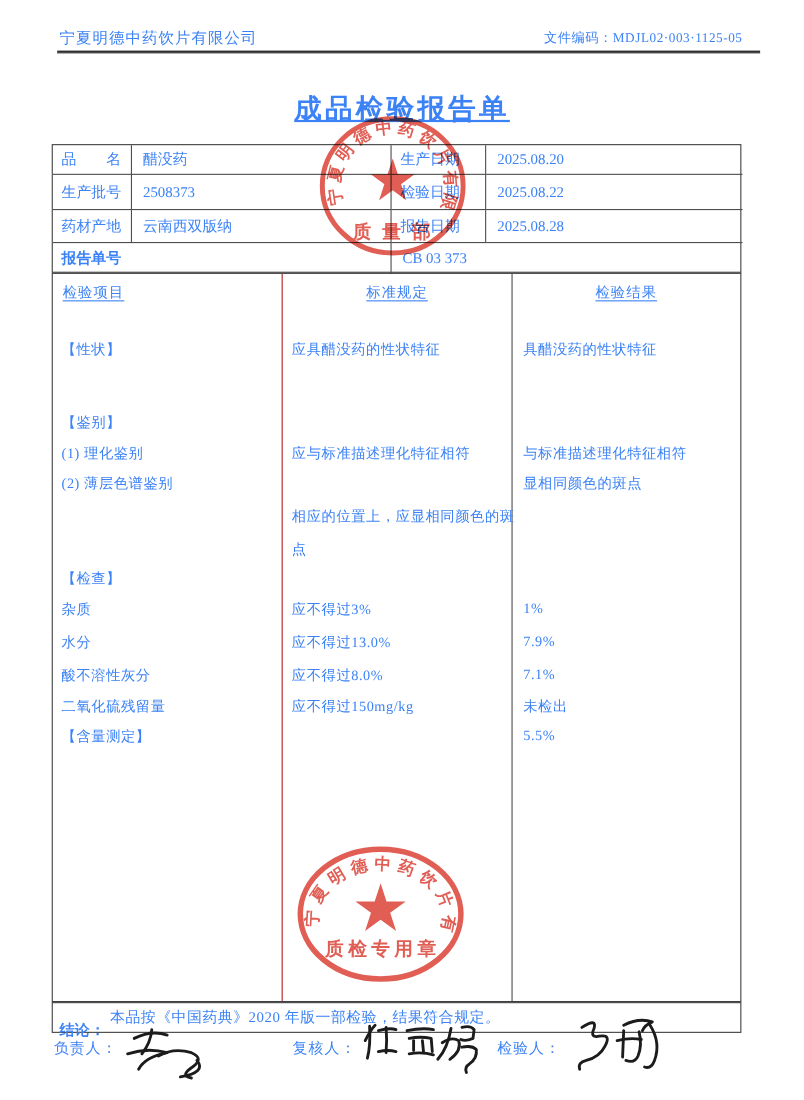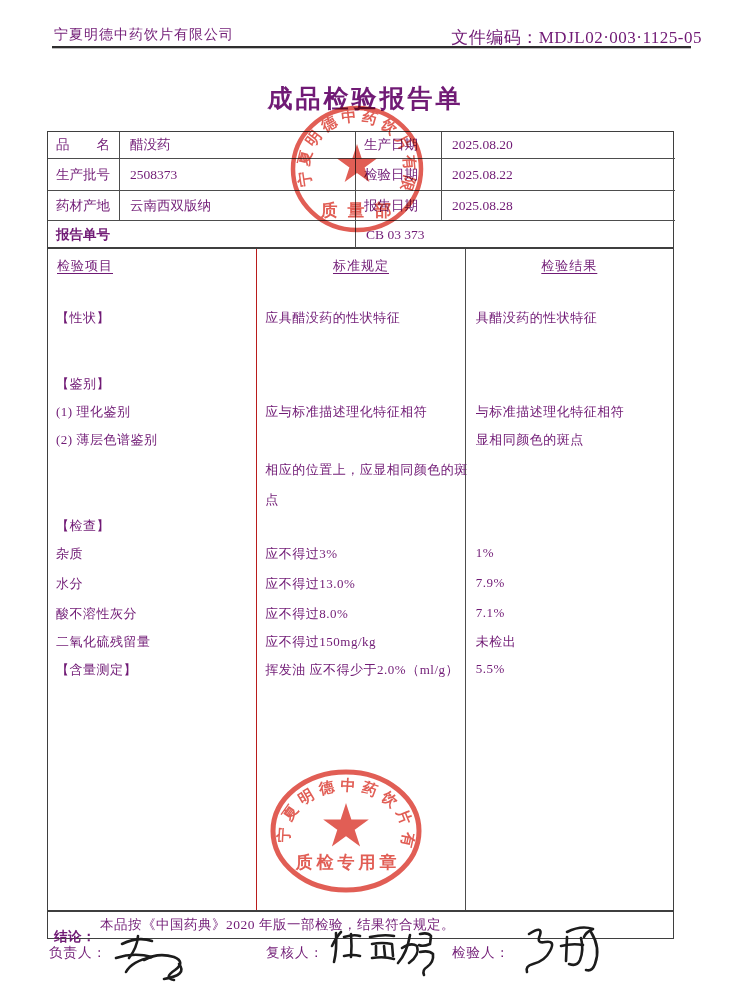--- a/index.html
+++ b/index.html
@@ -1,25 +1,25 @@
 <!DOCTYPE html>
 <html><head>
 <meta charset="utf-8">
 <style>
   html,body{margin:0;padding:0;background:#ffffff;}
   .page{
     position:relative;width:731px;height:1000px;background:#fff;
     font-family:"Liberation Serif","DejaVu Serif",serif;
-    color:#701a75;overflow:hidden;
+    color:#3b82f6;overflow:hidden;
   }
   
   .hdr-company{position:absolute;left:54px;top:26px;font-size:14px;letter-spacing:1px;}
-  .hdr-code{position:absolute;right:29px;top:26px;font-size:17px;letter-spacing:.5px;}
+  .hdr-code{position:absolute;right:56px;top:26px;font-size:12px;letter-spacing:.5px;}
   .hdr-rule{position:absolute;left:52px;top:46px;width:639px;height:2px;background:#2e2e2e;border-bottom:1px solid #bdbdbd;}
-  .doc-title{position:absolute;left:0;top:82px;width:731px;text-align:center;font-size:25px;font-weight:bold;letter-spacing:3px;}
+  .doc-title{position:absolute;left:0;top:82px;width:731px;text-align:center;font-size:25px;font-weight:bold;letter-spacing:3px;text-decoration:underline;}
   
   .info{
     position:absolute;left:47px;top:131px;width:627px;height:117px;
     border:1px solid #3f3f3f;box-sizing:border-box;
     display:grid;grid-template-columns:72px 236px 86px 233px;grid-template-rows:27px 32px 30px 28px;
     font-size:13.5px;
   }
   .info .c{box-sizing:border-box;display:flex;align-items:center;padding-left:8px;white-space:nowrap;overflow:visible;}
   .info .br{border-right:1px solid #4d4d4d;}
   .info .bb{border-bottom:1px solid #4d4d4d;}
@@ -105,21 +105,20 @@
     <div class="col col2">
       <div class="hcell h-center"><span>标准规定</span></div>
       <div class="ln" style="top:60px">应具醋没药的性状特征</div>
       <div class="ln" style="top:154px">应与标准描述理化特征相符</div>
       <div class="ln" style="top:212px">相应的位置上，应显相同颜色的斑</div>
       <div class="ln" style="top:242px">点</div>
       <div class="ln" style="top:296px">应不得过3%</div>
       <div class="ln" style="top:326px">应不得过13.0%</div>
       <div class="ln" style="top:356px">应不得过8.0%</div>
       <div class="ln" style="top:384px">应不得过150mg/kg</div>
-      <div class="ln" style="top:412px">挥发油 应不得少于2.0%（ml/g）</div>
     </div>
     <div class="col col3">
       <div class="hcell h-center"><span>检验结果</span></div>
       <div class="ln" style="top:60px">具醋没药的性状特征</div>
       <div class="ln" style="top:154px">与标准描述理化特征相符</div>
       <div class="ln" style="top:182px">显相同颜色的斑点</div>
       <div class="ln" style="top:296px">1%</div>
       <div class="ln" style="top:326px">7.9%</div>
       <div class="ln" style="top:356px">7.1%</div>
       <div class="ln" style="top:384px">未检出</div>

